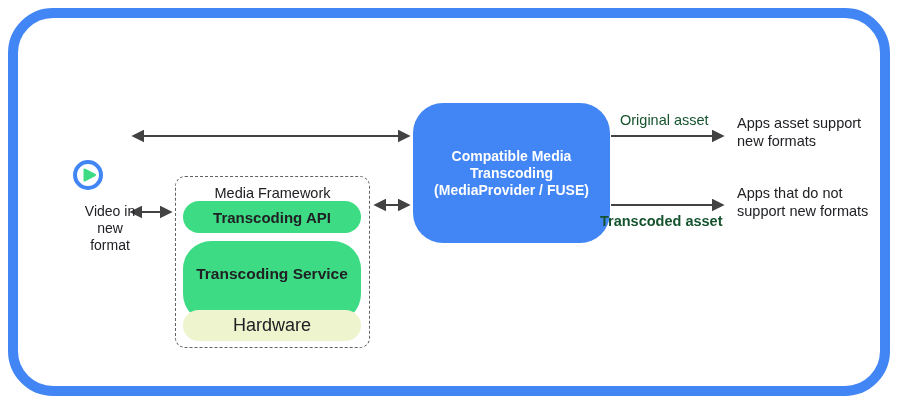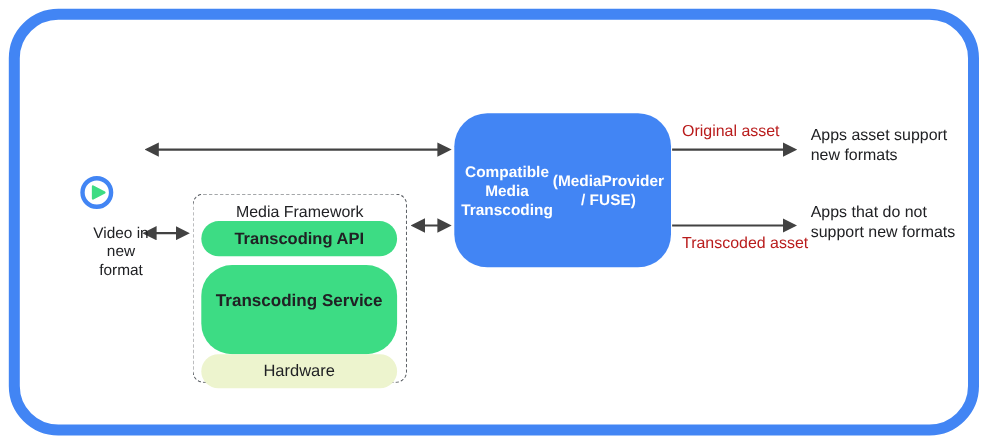--- a/index.html
+++ b/index.html
@@ -72,45 +72,44 @@
     border-radius: 11px;
     color: #ffffff;
     font-weight: bold; font-size: 12.5px;
     display: flex; align-items: center; justify-content: center;
     padding-bottom: 1px;
     box-sizing: border-box;
   }
   .pill-hw {
     top: 133px; height: 31px;
     background: #EDF4CE;
-    font-size: 15px;
-    margin-top: 12px;
+    font-size: 18px;
   }
   .ct-box {
     position: absolute;
     left: 413px; top: 103px;
     width: 197px; height: 140px;
     background: #4285F4;
     border-radius: 30px;
     color: #ffffff;
     font-weight: bold; font-size: 14px; line-height: 17px;
-    display: flex; flex-direction: row;
+    display: flex; flex-direction: column;
     align-items: center; justify-content: center;
     text-align: center;
     padding: 0 8px;
     box-sizing: border-box;
   }
   .flow-label {
     position: absolute;
     font-size: 14.5px;
-    color: #b91c1c;
+    color: #14532d;
     white-space: nowrap;
   }
   .flow-original   { left: 620px; top: 112px; }
-  .flow-transcoded { left: 620px; top: 213px; }
+  .flow-transcoded { left: 600px; top: 213px; font-weight: bold; }
   .apps-label {
     position: absolute;
     font-size: 14.5px; line-height: 17.5px;
     color: #202124;
   }
   .apps-supported   { left: 737px; top: 115px; width: 130px; }
   .apps-unsupported { left: 737px; top: 185px; width: 152px; }
 </style>
 </head>
 <body>

